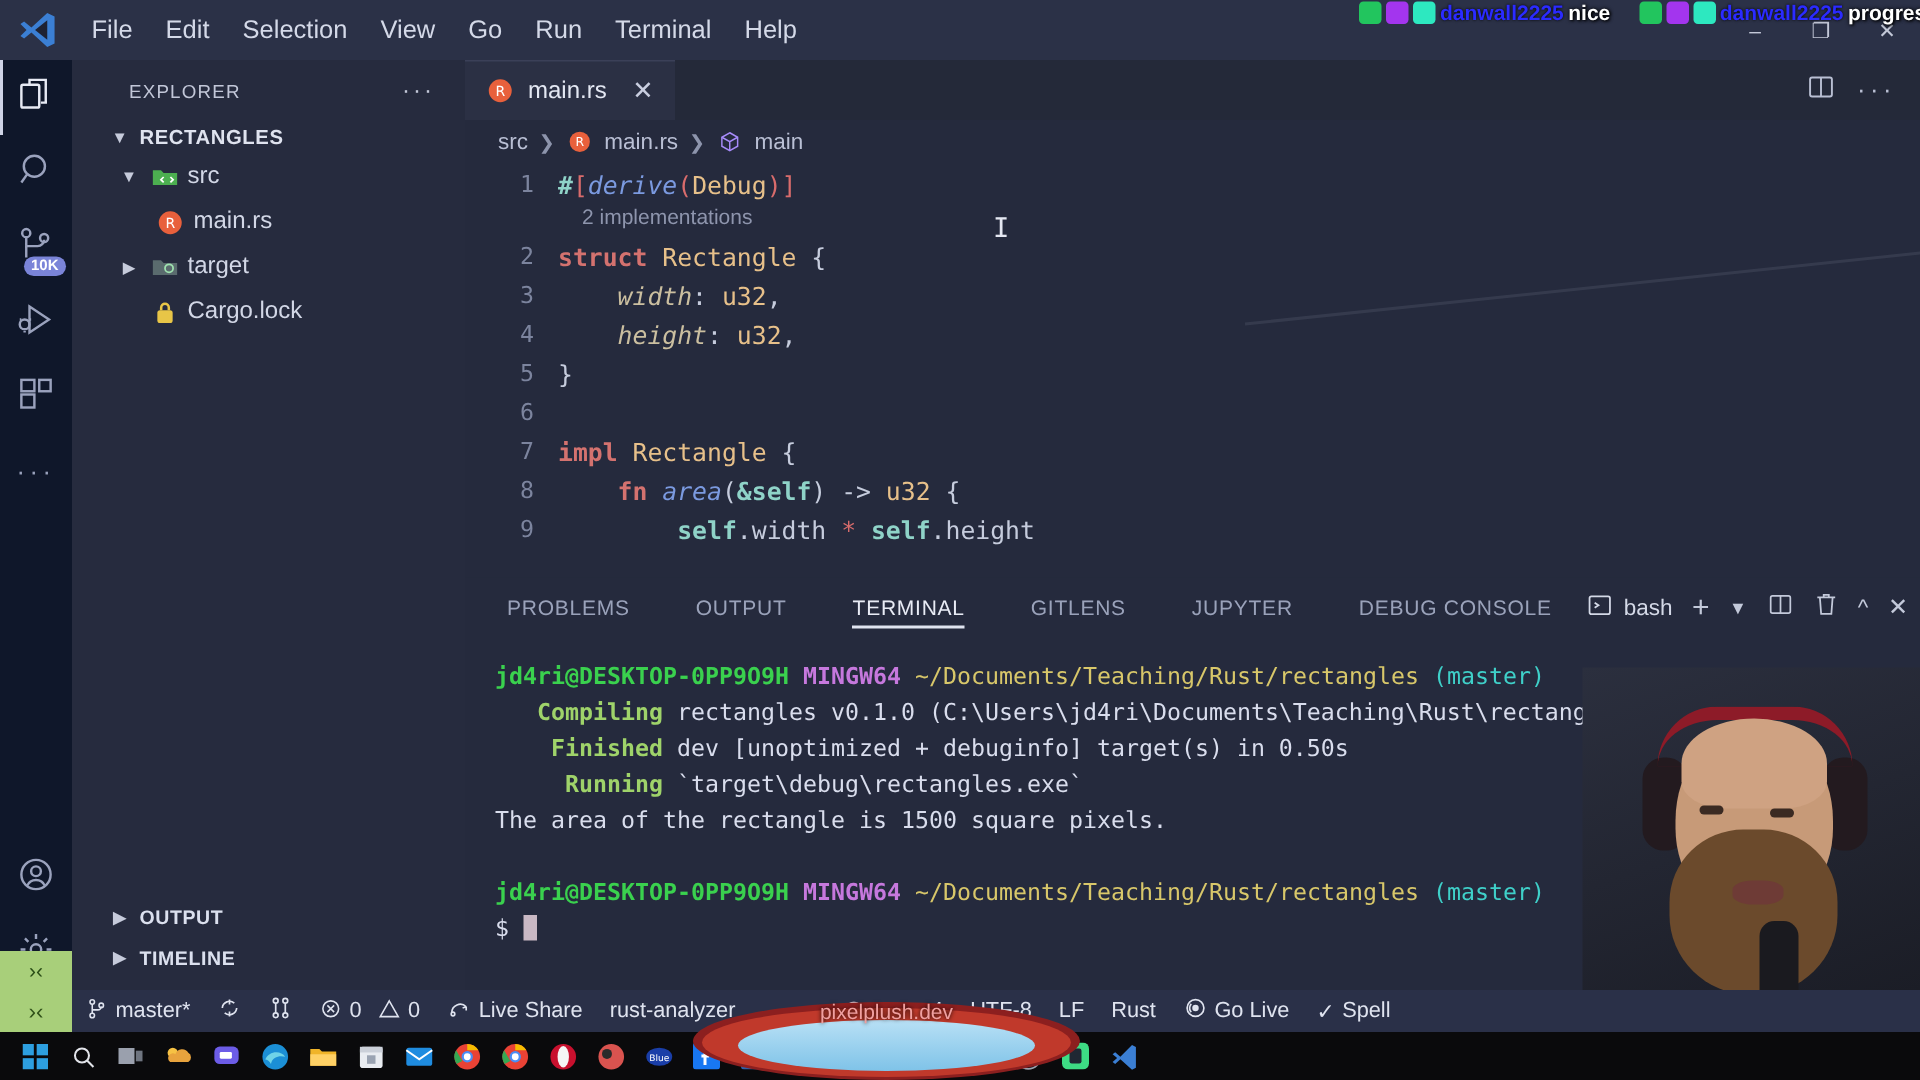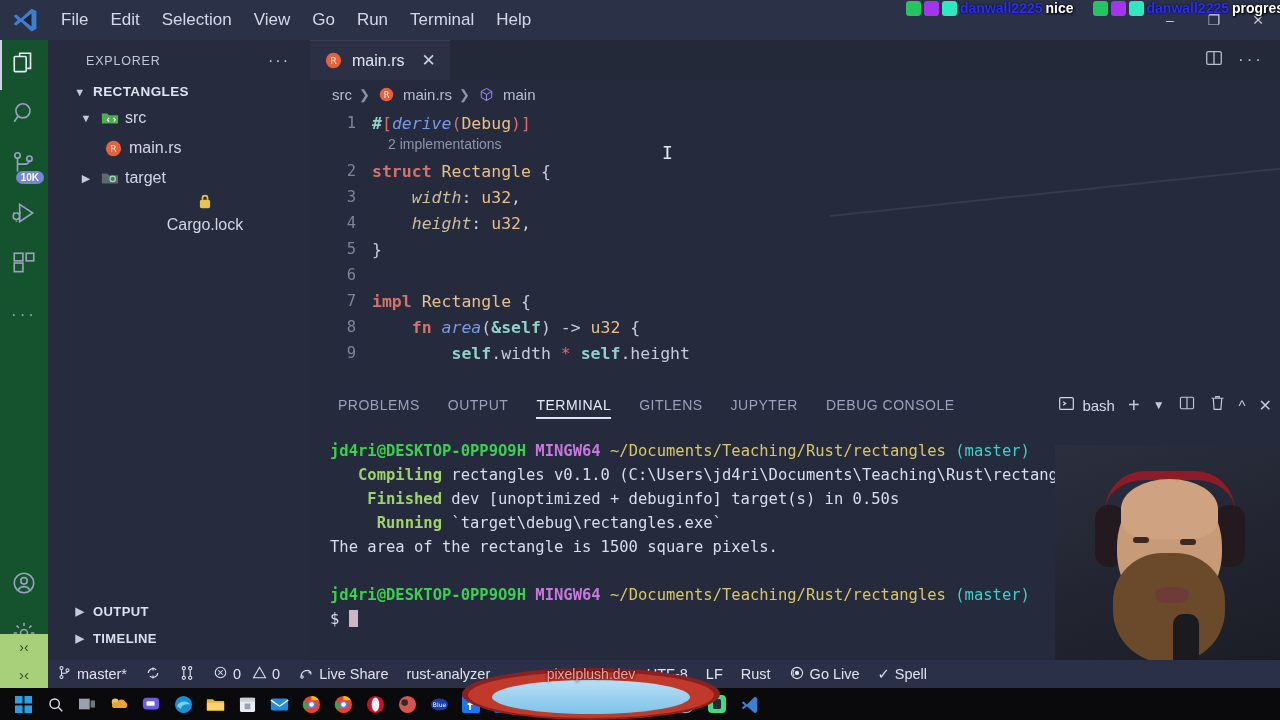--- a/index.html
+++ b/index.html
@@ -38,21 +38,21 @@
   .badge-ico { width: 15px; height: 15px; border-radius: 3px; display:inline-block; }
   .b-green { background:#22c55e; }
   .b-purple { background:#a335ee; }
   .b-teal { background:#2de8c0; }
   .chat-user { color: #2b2bff; text-shadow: 0 0 2px #000; }
   .chat-text { color: #ffffff; text-shadow: 0 0 3px #000, 1px 1px 2px #000; }
 
   
   .activitybar {
     position: absolute; top: 40px; left: 0; width: 48px; height: 620px;
-    background: #14532d; display: flex; flex-direction: column; align-items: center;
+    background: #0f172a; display: flex; flex-direction: column; align-items: center;
   }
   .act-icon { width: 48px; height: 50px; display:flex; align-items:center; justify-content:center;
               color:#9aa2bd; position: relative; }
   .act-icon.active { color:#e7eaf4; box-shadow: inset 2px 0 0 #cfd4e6; }
   .act-icon svg { width: 26px; height: 26px; stroke: currentColor; fill: none; stroke-width: 1.5; }
   .act-spacer { flex: 1; }
   .badge-10k {
     position:absolute; bottom: 6px; right: 4px; background:#7a84d8; color:#fff;
     font-size: 10px; font-weight: bold; border-radius: 9px; padding: 1px 5px;
   }
@@ -105,21 +105,21 @@
   .t-type { color:#e7c08a; }
   .t-field { color:#cbbfa0; font-style: italic; }
   .t-plain { color:#c6ccdd; }
   .t-self { color:#8fd3c8; font-weight:bold; }
   .t-fn { color:#7b9ae0; font-style: italic; }
   .caret-mouse { position:absolute; left: 352px; top: 102px; color:#e4e7f1; font-size: 18px;
                  font-family:"DejaVu Sans Mono", monospace; }
 
   
   .panel { position:absolute; top: 385px; left:310px; width: 970px; height: 275px; background:#252a3d; }
-  .panel-tabs { height: 40px; display:flex; align-items:center; gap: 0; padding-left: 14px; position:relative; }
+  .panel-tabs { height: 40px; display:flex; align-items:center; gap: 16px; padding-left: 14px; position:relative; }
   .ptab { font-size: 14px; letter-spacing: 0.5px; color:#9aa2ba; padding: 0 14px; height:40px;
           display:flex; align-items:center; position:relative; }
   .ptab.active { color:#e8ebf5; }
   .ptab.active::after { content:''; position:absolute; left:14px; right:14px; bottom: 6px; height:2px; background:#dfe3ef; }
   .panel-actions { position:absolute; right: 8px; top: 0; height: 40px; display:flex; align-items:center;
                    gap: 13px; color:#c3c9da; font-size: 17px; }
   .shell-chip { display:flex; align-items:center; gap:7px; font-size: 15px; color:#d4d9e7; }
   .term { font-family: "DejaVu Sans Mono", monospace; font-size: 15.5px; padding: 14px 0 0 20px;
           line-height: 24px; }
   .tl { white-space: pre; }
@@ -331,21 +331,21 @@
       <span class="chev">▶</span>
       <span class="ficon">
         <svg width="18" height="16" viewBox="0 0 20 16">
             <path d="M1 3h6l2 2h10v9H1z" fill="#5a6b6e"></path>
             <circle cx="13" cy="9" r="3" fill="none" stroke="#9fe3b0" stroke-width="1.3"></circle>
           </svg>
       </span>
       <span>target</span>
     </div>
 
-    <div class="tree-row" style="padding-left:52px;flex-direction:column;">
+    <div class="tree-row" style="padding-left:52px;">
       <span class="ficon">
         <svg width="16" height="17" viewBox="0 0 18 20">
             <rect x="3" y="8" width="12" height="10" rx="2" fill="#e8c547"></rect>
             <path d="M6 8V6a3 3 0 016 0v2" stroke="#e8c547" stroke-width="2" fill="none"></path>
           </svg>
       </span>
       <span>Cargo.lock</span>
     </div>
 
 

